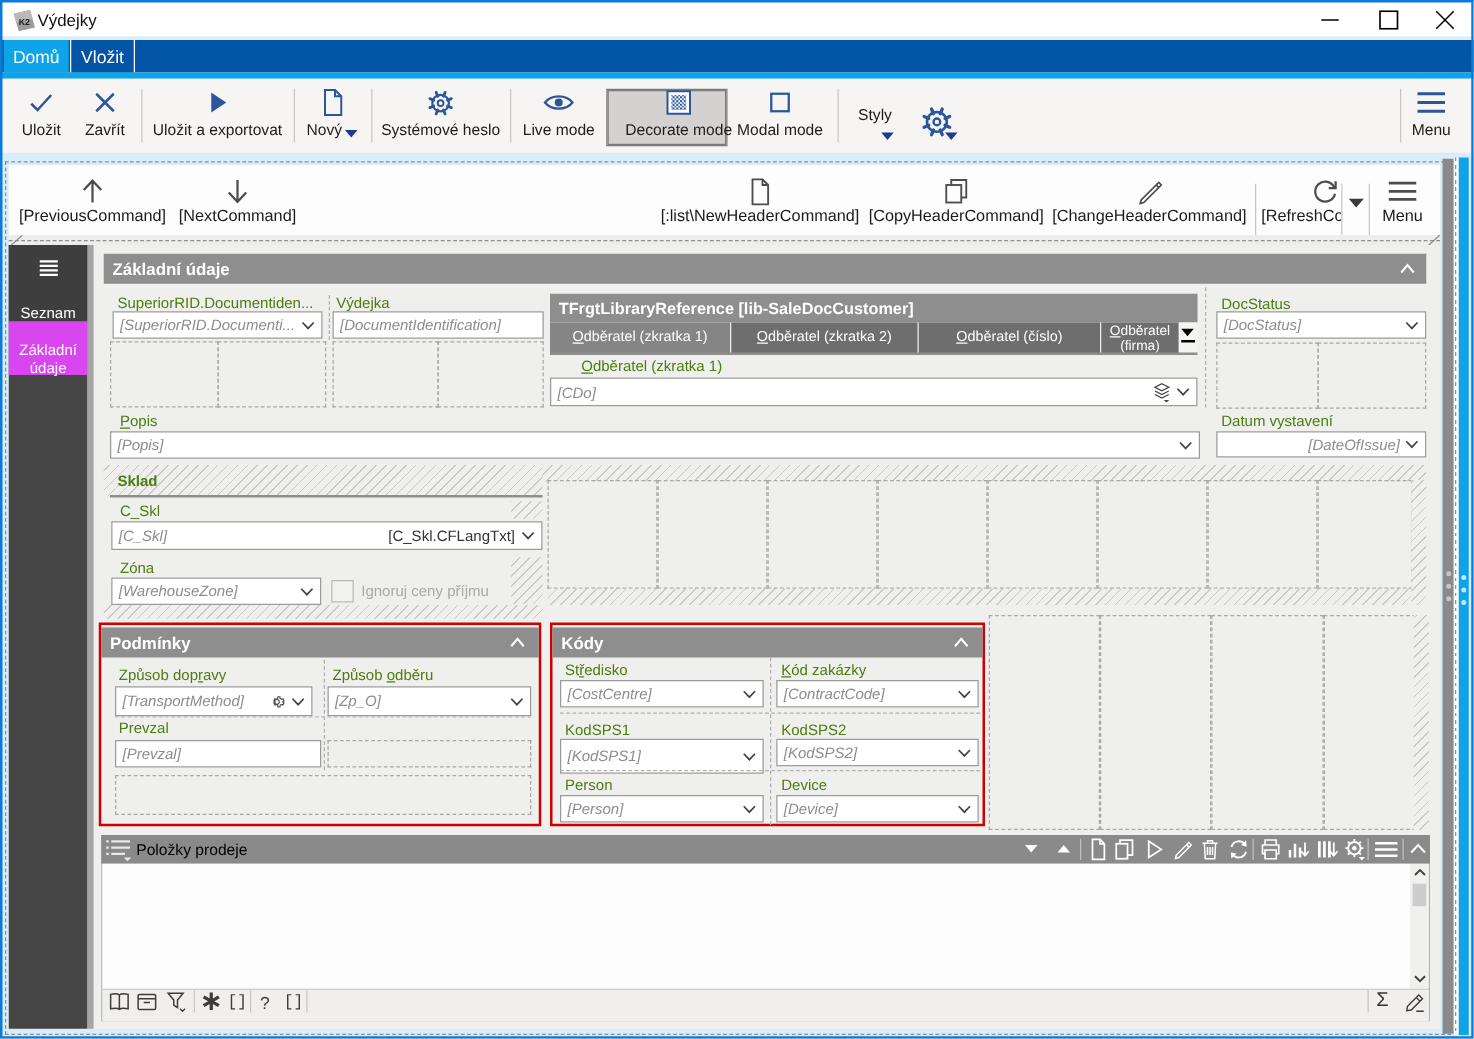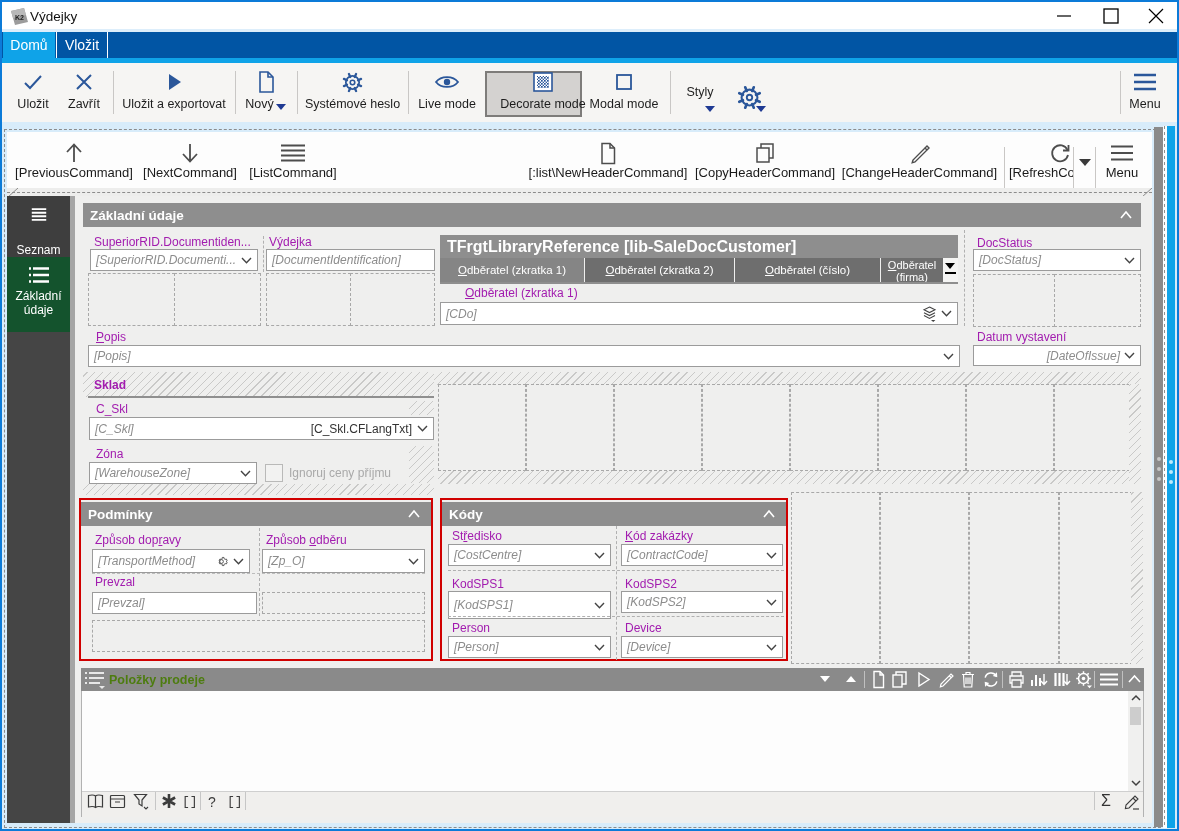--- a/index.html
+++ b/index.html
@@ -28,21 +28,21 @@
 .csep{top:15px;width:1px;height:42px;background:#c9c7c5}
 #sidebar{left:7px;top:74px;width:63px;height:627px;background:#454545}
 .sbitem{left:0;width:63px;color:#fff;font-size:12px;display:flex;flex-direction:column;align-items:center;text-align:center}
 #sidestrip{left:70px;top:74px;width:5px;height:627px;background:#a5a5a5}
 #form{left:75px;top:74px;width:1077px;height:627px;background:#efefee;overflow:hidden}
 #splitter{left:1154px;top:5px;width:9px;height:700px;background:#8a8a8a}
 #cyanbar{left:1167px;top:4px;width:8px;height:702px;background:#0fa3e8}
 .dots3 span{display:block;width:4px;height:4px;border-radius:50%;margin:6px auto 0}
 
 .ghead{background:#8e8e8e;color:#fff;font-size:13.5px;font-weight:bold;display:flex;align-items:center;padding-left:7px;box-sizing:border-box}
-.lbl{font-size:12px;color:#a21caf;white-space:nowrap}
+.lbl{font-size:12px;color:#4d7c0f;white-space:nowrap}
 .inp{background:#fff;border:1px solid #9b9b9b;box-sizing:border-box;font-size:12px;font-style:italic;color:#8c8c8c;display:flex;align-items:center;padding:0 5px;white-space:nowrap;overflow:hidden}
 .dash{border:1px dashed #a8a8a8;box-sizing:border-box}
 .hatch{background:repeating-linear-gradient(-45deg,#efefee 0px,#efefee 4.7px,#c9c9c8 4.7px,#c9c9c8 5.6px)}
 .chev{margin-left:auto;flex:none}
 .red{border:2px solid #d00000;box-sizing:border-box}
 .tabt{color:#fff;font-size:11.5px;text-align:center;white-space:nowrap;overflow:hidden}
 .gi{position:absolute;top:474px}
 .si{position:absolute}
 </style></head>
 <body>
@@ -185,28 +185,20 @@
     <div>[PreviousCommand]</div>
       </div>
    <div class="abs citem" style="left:128px;width:110px">
     <div class="ic">
           <svg width="22" height="22" viewBox="0 0 22 22">
             <path d="M11 2 V19 M4 12 L11 19.5 L18 12" fill="none" stroke="#4d4d4d" stroke-width="1.8"></path>
           </svg>
         </div>
     <div>[NextCommand]</div>
       </div>
-   <div class="abs citem" style="left:231px;width:110px">
-    <div class="ic">
-          <svg width="26" height="20" viewBox="0 0 26 20">
-            <path d="M1 2.5 H25 M1 7.5 H25 M1 12.5 H25 M1 17.5 H25" stroke="#4d4d4d" stroke-width="2.2"></path>
-          </svg>
-        </div>
-    <div>[ListCommand]</div>
-      </div>
    <div class="abs citem" style="left:506px;width:190px">
     <div class="ic">
           <svg width="20" height="23" viewBox="0 0 20 23">
             <path d="M4 1.5 H12 L16.5 6 V21.5 H4 Z" fill="none" stroke="#4d4d4d" stroke-width="1.5"></path>
             <path d="M12 1.5 V6 H16.5" fill="none" stroke="#4d4d4d" stroke-width="1.5"></path>
           </svg>
         </div>
     <div>[:list\NewHeaderCommand]</div>
       </div>
    <div class="abs citem" style="left:825px;width:175px">
@@ -256,21 +248,21 @@
   <svg class="abs" style="left:1142px;top:66px" width="10" height="9">
       <path d="M0 9 L10 0" stroke="#8c8c8c" stroke-width="1"></path>
     </svg>
   <div class="abs" id="sidebar">
    <div class="abs sbitem" style="top:0;height:61px;background:#3e3e3e">
     <svg style="margin-top:12px" width="22" height="18" viewBox="0 0 22 18">
           <path d="M1 1.5 H21 M1 6.5 H21 M1 11.5 H21 M1 16.5 H21" stroke="#fff" stroke-width="2.6"></path>
         </svg>
     <div style="margin-top:22px">Seznam</div>
       </div>
-   <div class="abs sbitem" style="top:61px;height:75px;background:#14532d">
+   <div class="abs sbitem" style="top:61px;height:43px;background:#d946ef">
     <svg style="margin-top:10px" width="22" height="16" viewBox="0 0 22 16">
           <path d="M5 1.5 H21 M5 8 H21 M5 14.5 H21" stroke="#fff" stroke-width="2.4"></path>
           <path d="M1 1.5 H3 M1 8 H3 M1 14.5 H3" stroke="#fff" stroke-width="2.4"></path>
         </svg>
     <div style="margin-top:6px;line-height:14px">Základní<br>údaje</div>
       </div>
   </div>
   <div class="abs" id="sidestrip"></div>
   <div class="abs" id="form">
 
@@ -286,21 +278,21 @@
         </svg></div>
    <div class="abs dash" style="left:13px;top:77px;width:87px;height:53px"></div>
    <div class="abs dash" style="left:99px;top:77px;width:87px;height:53px"></div>
    <div class="abs" style="left:188px;top:40px;width:1px;height:36px;border-left:1px dashed #b0b0b0"></div>
    <div class="abs" style="left:889px;top:34px;width:1px;height:96px;border-left:1px dashed #b0b0b0"></div>
    <div class="abs lbl" style="left:194px;top:39px">Výdejka</div>
    <div class="abs inp" style="left:191px;top:53px;width:169px;height:22px">[DocumentIdentification]</div>
    <div class="abs dash" style="left:191px;top:77px;width:85px;height:53px"></div>
    <div class="abs dash" style="left:275px;top:77px;width:85px;height:53px"></div>
 
-   <div class="abs ghead" style="left:365px;top:39px;width:518px;height:23px;font-size:16px">TFrgtLibraryReference [lib-SaleDocCustomer]</div>
+   <div class="abs ghead" style="left:365px;top:39px;width:518px;height:23px;font-size:13px">TFrgtLibraryReference [lib-SaleDocCustomer]</div>
    <div class="abs" style="left:365px;top:62px;width:144px;height:26px;background:#858585"></div>
    <div class="abs" style="left:510px;top:62px;width:149px;height:26px;background:#6e6e6e"></div>
    <div class="abs" style="left:660px;top:62px;width:145px;height:26px;background:#6e6e6e"></div>
    <div class="abs" style="left:806px;top:62px;width:62px;height:26px;background:#6e6e6e"></div>
    <div class="abs tabt" style="left:365px;top:68px;width:144px"><u>O</u>dběratel (zkratka 1)</div>
    <div class="abs tabt" style="left:510px;top:68px;width:149px"><u>O</u>dběratel (zkratka 2)</div>
    <div class="abs tabt" style="left:660px;top:68px;width:145px"><u>O</u>dběratel (číslo)</div>
    <div class="abs tabt" style="left:806px;top:63px;width:62px;font-size:11px;line-height:12px"><u>O</u>dběratel<br>(firma)</div>
    <div class="abs" style="left:868px;top:62px;width:15px;height:24px;background:#f4f4f3"></div>
    <div class="abs" style="left:870px;top:67px;width:0;height:0;border-left:5.5px solid transparent;border-right:5.5px solid transparent;border-top:6px solid #000"></div>
@@ -441,21 +433,21 @@
    <div class="abs dash" style="left:984px;top:296px;width:74px;height:172px"></div>
    <div class="abs hatch" style="left:1056px;top:296px;width:12px;height:172px"></div>
 
    <div class="abs" style="left:6px;top:472px;width:1063px;height:149px;background:#f0efee;border:1px solid #b2b2b2;box-sizing:border-box"></div>
    <div class="abs" style="left:6px;top:472px;width:1063px;height:23px;background:#8a8a8a"></div>
    <svg class="abs" style="left:9px;top:475px" width="22" height="18" viewBox="0 0 22 18">
         <path d="M5 2 H20 M5 7 H20 M5 12 H16" stroke="#e8e8e8" stroke-width="1.8"></path>
         <path d="M1 2 H3 M1 7 H3 M1 12 H3" stroke="#e8e8e8" stroke-width="1.8"></path>
         <path d="M15 15 L18 18 L21 15 Z" fill="#e8e8e8"></path>
       </svg>
-   <div class="abs" style="left:34px;top:477px;font-size:12.5px;font-weight:bold;color:#4d7c0f">Položky prodeje</div>
+   <div class="abs" style="left:34px;top:477px;font-size:12.5px;font-weight:normal;color:#000000">Položky prodeje</div>
    <div class="abs" style="left:745px;top:480px;width:0;height:0;border:5px solid transparent;border-top:6px solid #fff"></div>
    <div class="abs" style="left:771px;top:475px;width:0;height:0;border:5px solid transparent;border-bottom:6px solid #fff"></div>
    <div class="abs" style="left:789px;top:475px;width:1px;height:17px;background:#c0c0c0"></div>
    <svg class="gi" style="left:796px" width="15" height="19" viewBox="0 0 15 19">
         <path d="M3 1.5 H9 L12.5 5 V17.5 H3 Z M9 1.5 V5 H12.5" fill="none" stroke="#fff" stroke-width="1.4"></path>
       </svg>
    <svg class="gi" style="left:816px" width="17" height="19" viewBox="0 0 17 19">
         <rect x="2" y="5" width="9" height="12" fill="none" stroke="#fff" stroke-width="1.4"></rect>
         <path d="M5 5 V2 H15 V14 H11" fill="none" stroke="#fff" stroke-width="1.4"></path>
       </svg>

